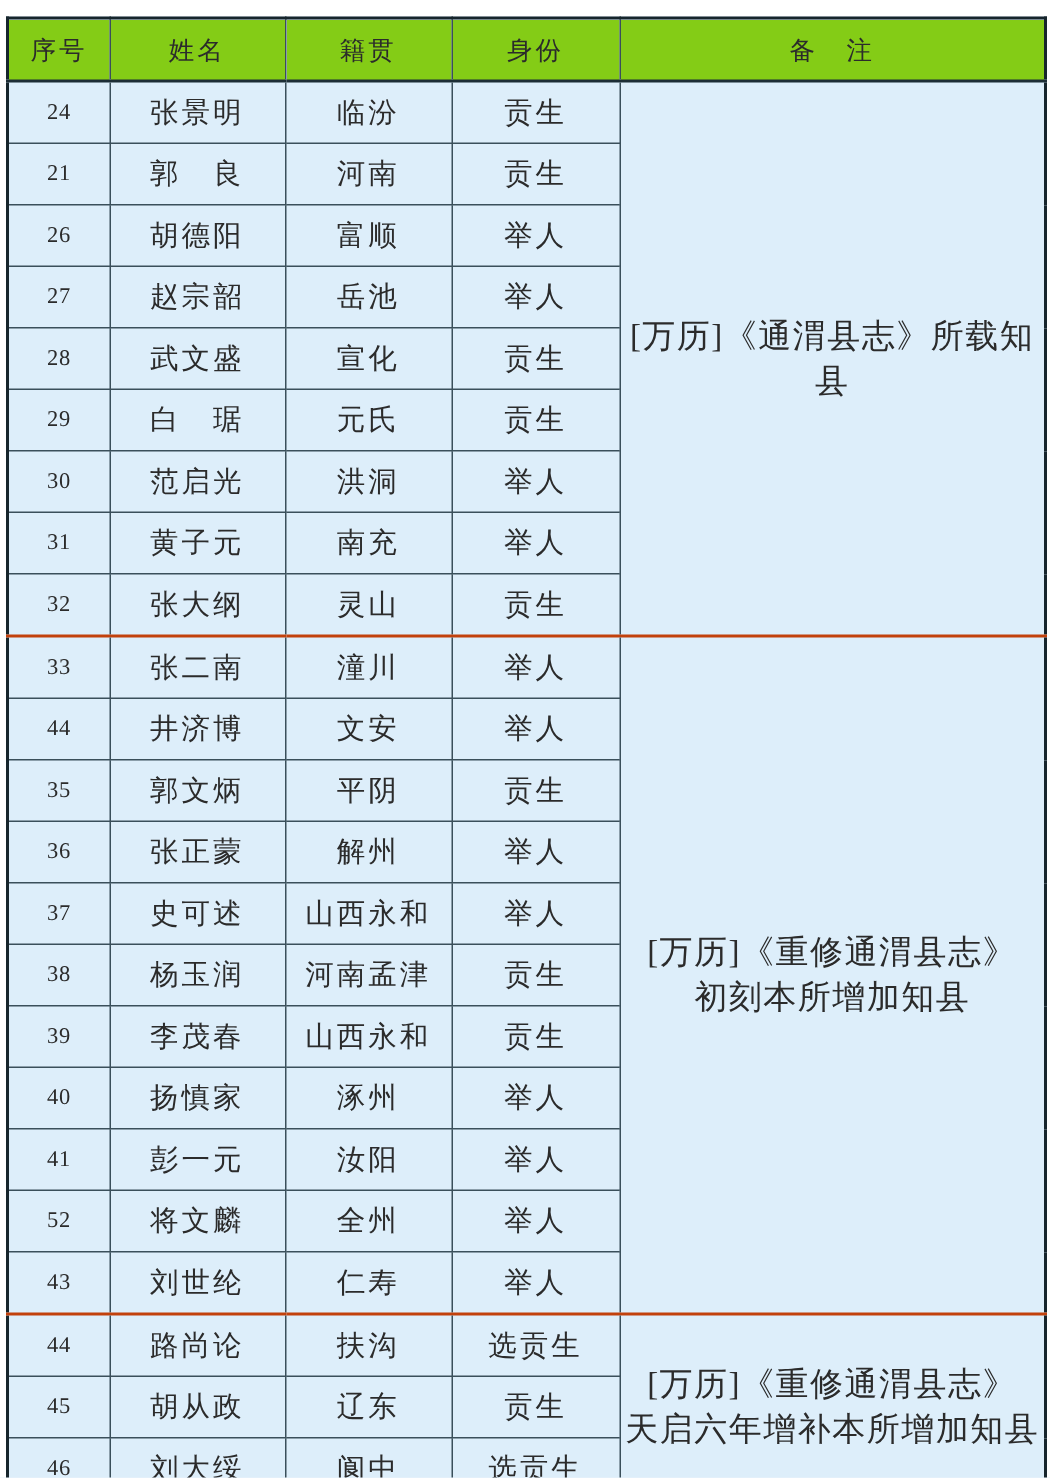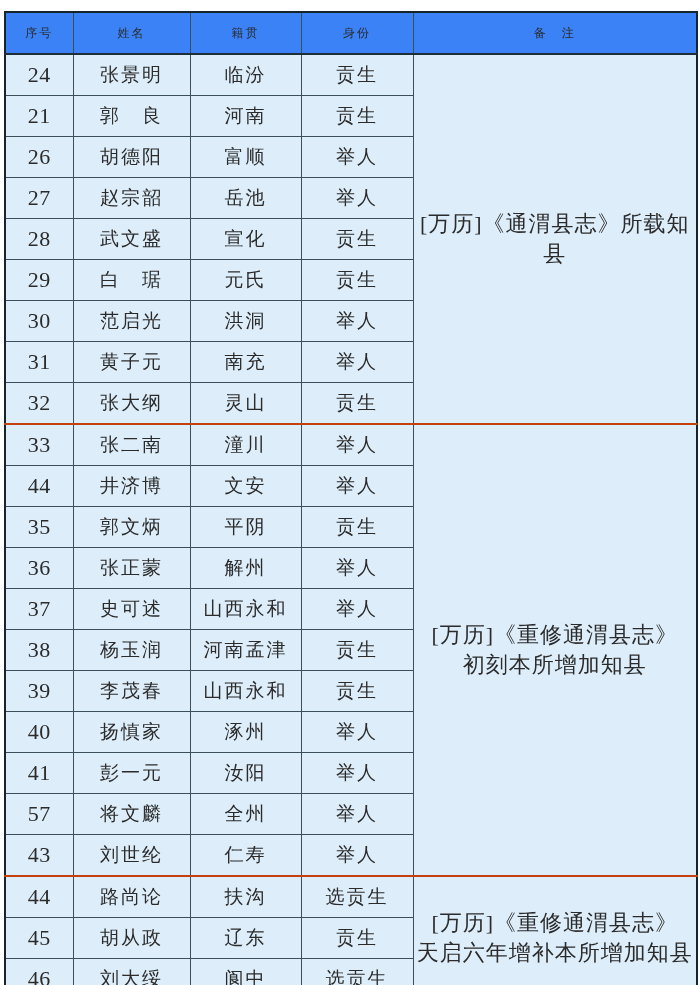--- a/index.html
+++ b/index.html
@@ -34,34 +34,34 @@
   th, td {
     border: 1.5px solid #3a4f5a;
     padding: 0;
     text-align: center;
     vertical-align: middle;
     color: #2b2b2b;
     overflow: hidden;
   }
   thead th {
     height: 40px;
-    background: #3b82f6;
+    background: #84cc16;
     font-family: Liberation Serif, serif;
     font-weight: 500;
-    font-size: 12px;
+    font-size: 17px;
     letter-spacing: 2px;
     border-bottom: 2px solid #1d2e36;
   }
   tbody td {
     height: 40px;
     background: #ddeefa;
     font-size: 19px;
   }
   td.no-cell {
-    font-size: 22px;
+    font-size: 15px;
     letter-spacing: 0.5px;
   }
   td.name-cell, td.origin-cell, td.status-cell {
     letter-spacing: 2px;
   }
   td.remark-cell {
     font-size: 22px;
     letter-spacing: 1px;
     line-height: 30px;
   }
@@ -200,21 +200,21 @@
           <td class="origin-cell">涿州</td>
           <td class="status-cell">举人</td>
         </tr>
         <tr>
           <td class="no-cell">41</td>
           <td class="name-cell">彭一元</td>
           <td class="origin-cell">汝阳</td>
           <td class="status-cell">举人</td>
         </tr>
         <tr>
-          <td class="no-cell">57</td>
+          <td class="no-cell">52</td>
           <td class="name-cell">将文麟</td>
           <td class="origin-cell">全州</td>
           <td class="status-cell">举人</td>
         </tr>
         <tr>
           <td class="no-cell">43</td>
           <td class="name-cell">刘世纶</td>
           <td class="origin-cell">仁寿</td>
           <td class="status-cell">举人</td>
         </tr>

